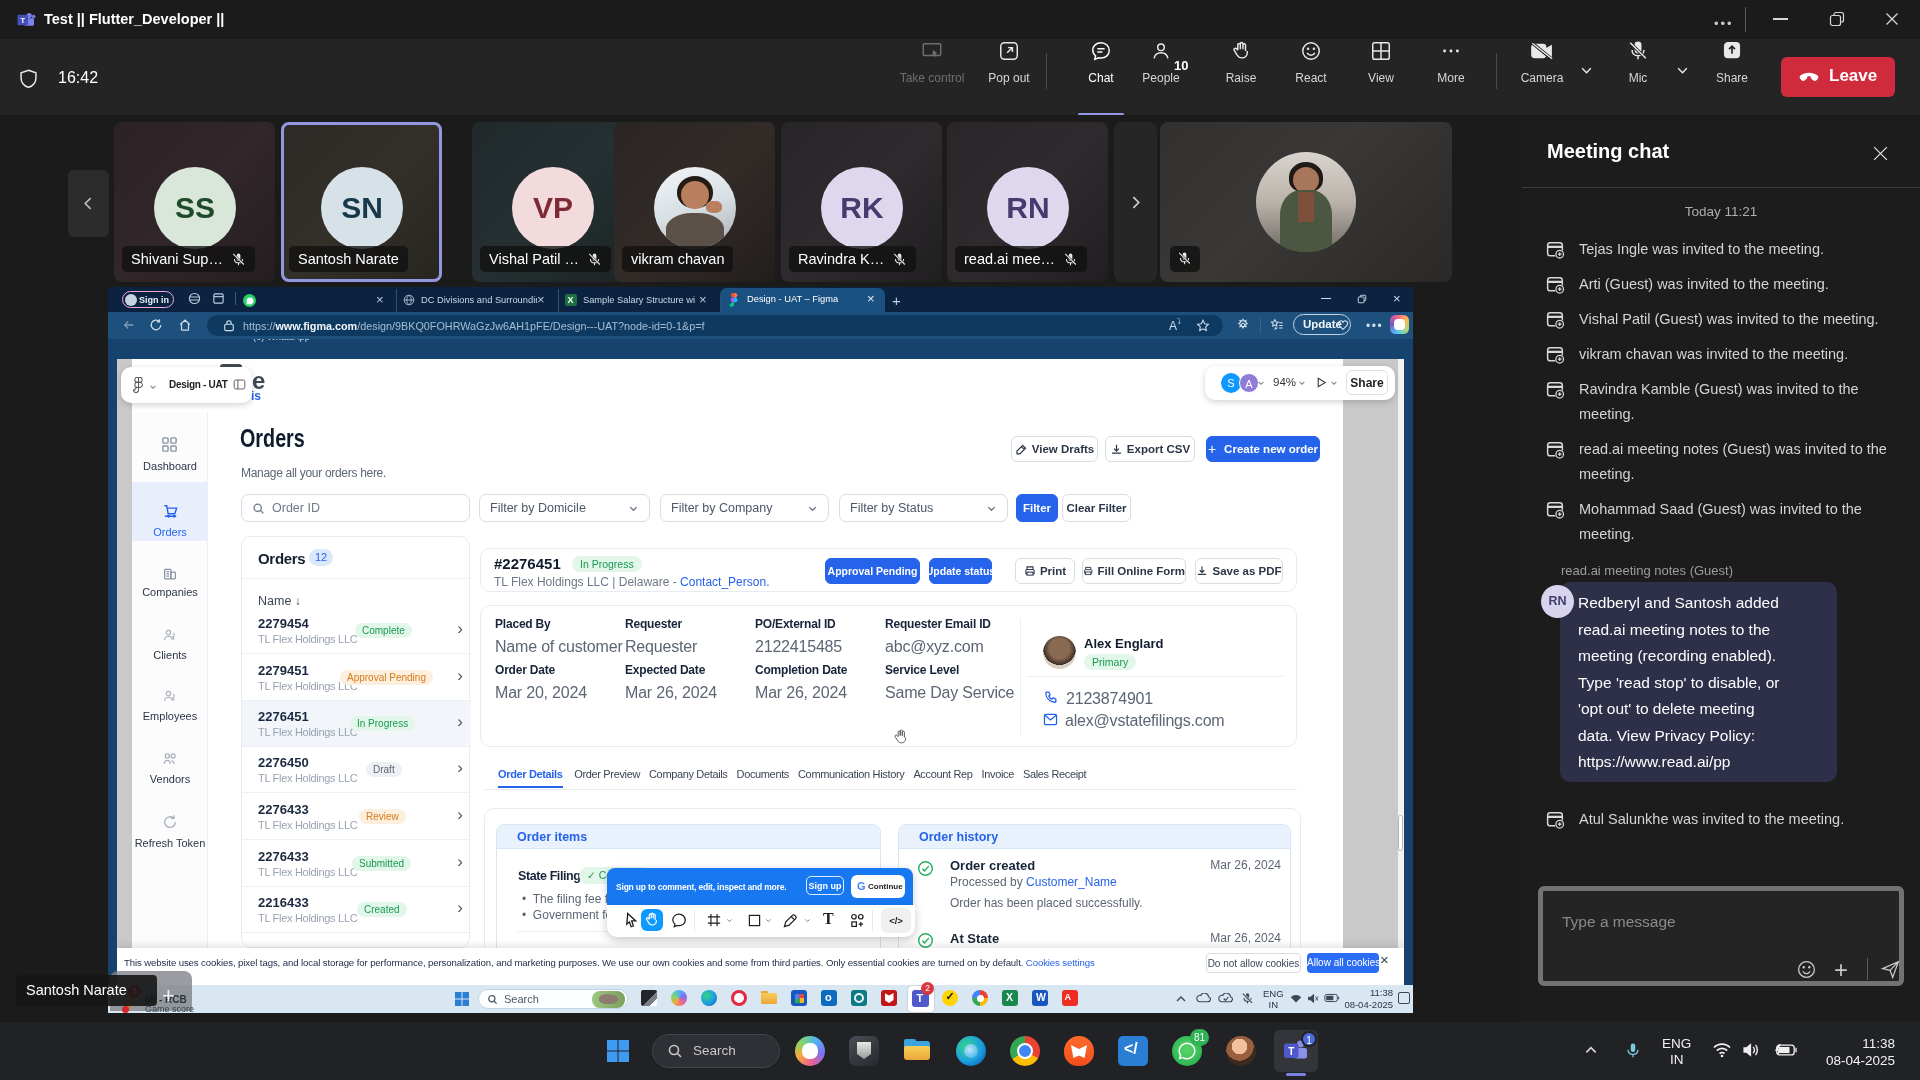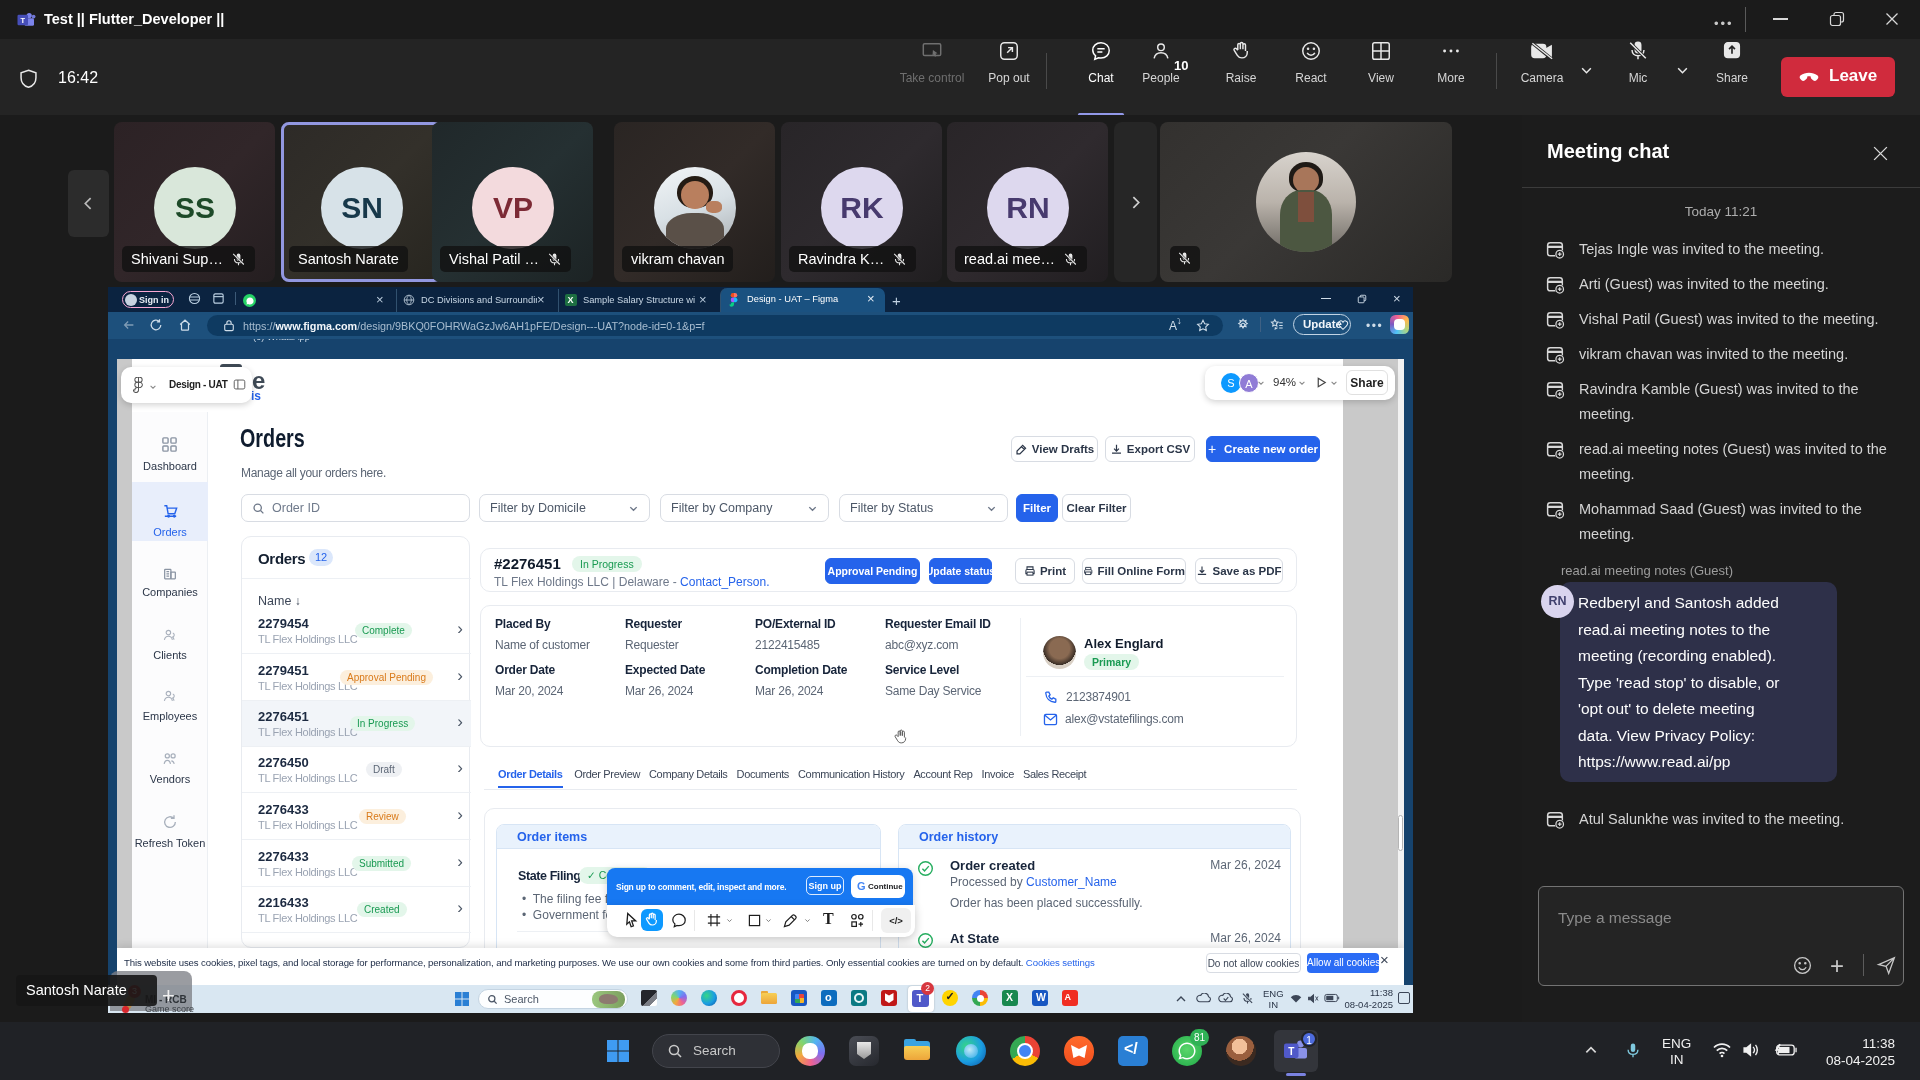--- a/index.html
+++ b/index.html
@@ -38,21 +38,21 @@
 .btn.blue { background:#2563eb; color:#fff; font-weight:600; border:1px solid #2563eb; }
 .field { position:absolute; height:28px; border:1px solid #d8dce3; border-radius:7px; background:#fff; font-size:12.5px; display:flex; align-items:center; padding:0 10px; }
 .chev { position:absolute; right:10px; }
 .card { position:absolute; background:#fff; border:1px solid #e8ebf0; border-radius:10px; }
 .orow { position:absolute; left:0; width:229px; height:46px; border-bottom:1px solid #edf0f4; }
 .onum { position:absolute; left:16px; top:8px; color:#1b2940; font-size:13px; font-weight:700; }
 .ocomp { position:absolute; left:16px; top:25px; color:#9aa3b2; font-size:11px; letter-spacing:-0.3px; }
 .badge { position:absolute; top:15px; font-size:10px; padding:2px 7px; border-radius:9px; white-space:nowrap; }
 .ochev { position:absolute; right:8px; top:11px; color:#4c5767; font-size:17px; }
 .dlab { position:absolute; color:#17243a; font-size:12px; font-weight:700; letter-spacing:-0.2px; }
-.dval { position:absolute; color:#5c6675; font-size:12px; letter-spacing:-0.2px; }
+.dval { position:absolute; color:#5c6675; font-size:16px; letter-spacing:-0.2px; }
 .ftab { margin-right:9px; }
 .panel { position:absolute; border:1px solid #d7e5f5; border-radius:8px; overflow:hidden; }
 .phead { position:absolute; left:0; top:0; right:0; height:24px; background:#e9f2fc; border-bottom:1px solid #d7e5f5; color:#2563eb; font-size:12.5px; font-weight:700; padding:5px 0 0 20px; }
 .fl { position:absolute; background:#fff; border-radius:10px; box-shadow:0 2px 6px rgba(0,0,0,0.18); }
 
 .sic { position:absolute; top:5px; width:16px; height:16px; }
 
 .cmsg { position:absolute; left:23px; width:346px; display:flex; gap:13px; color:#d4d4d4; font-size:14.5px; line-height:25px; }
 .cico { flex:0 0 auto; width:21px; height:21px; margin-top:2px; }
 
@@ -195,21 +195,21 @@
             <path d="M3.5 3 L20.5 20"></path>
           </svg>
         </div>
     </div>
     <div class="tile" style="left:281px;background:linear-gradient(135deg,#2d2a27 0%,#33302a 50%,#27251f 100%);outline:3px solid #9297e0;outline-offset:-3px;">
       <div class="av" style="background:#d7e2e8;color:#17384a;">SN</div>
       <div class="nlabel">
           <span>Santosh Narate</span>
         </div>
     </div>
-    <div class="tile" style="left:432px;background:linear-gradient(135deg,#20282a 0%,#253032 50%,#1c2324 100%);">
+    <div class="tile" style="left:472px;background:linear-gradient(135deg,#20282a 0%,#253032 50%,#1c2324 100%);">
       <div class="av" style="background:#f3dadd;color:#7c2a35;">VP</div>
       <div class="nlabel">
           <span>Vishal Patil …</span>
           <svg class="mico" width="15" height="15" viewBox="0 0 24 24" fill="none" stroke="#e8e8e8" stroke-width="1.7">
             <rect x="9" y="2.5" width="6" height="11.5" rx="3" fill="#e8e8e8" stroke="none"></rect>
             <path d="M5.5 11 c0 3.8 2.8 6.2 6.5 6.2 s6.5-2.4 6.5-6.2 M12 17.5 V21"></path>
             <path d="M3 2.5 L21 20.5" stroke="#141414" stroke-width="3.2"></path>
             <path d="M3.5 3 L20.5 20"></path>
           </svg>
         </div>
@@ -538,21 +538,21 @@
             <div class="dval" style="left:14px;top:78px;">Mar 20, 2024</div>
           <div class="dlab" style="left:144px;top:57px;">Expected Date</div>
             <div class="dval" style="left:144px;top:78px;">Mar 26, 2024</div>
           <div class="dlab" style="left:274px;top:57px;">Completion Date</div>
             <div class="dval" style="left:274px;top:78px;">Mar 26, 2024</div>
           <div class="dlab" style="left:404px;top:57px;">Service Level</div>
             <div class="dval" style="left:404px;top:78px;">Same Day Service</div>
           <div class="abs" style="left:539px;top:12px;width:1px;height:118px;background:#edf0f4;"></div>
           <div class="abs" style="left:562px;top:30px;width:33px;height:33px;border-radius:50%;background:radial-gradient(circle at 50% 38%,#8a6a52 0 38%,#3a2e26 62%,#d8cfc4 63%);"></div>
           <div class="abs" style="left:603px;top:30px;color:#111c2c;font-size:13px;font-weight:700;">Alex Englard</div>
-          <div class="abs" style="left:603px;top:48px;background:#e3f6ea;color:#199a52;font-size:10.5px;padding:2px 8px;border-radius:9px;font-weight:bold;">Primary</div>
+          <div class="abs" style="left:603px;top:48px;background:#e3f6ea;color:#199a52;font-size:10.5px;padding:2px 8px;border-radius:9px;">Primary</div>
           <div class="abs" style="left:545px;top:70px;width:258px;height:1px;background:#edf0f4;"></div>
           <svg class="abs" style="left:563px;top:84px" width="14" height="14" viewBox="0 0 16 16" fill="none" stroke="#2563eb" stroke-width="1.5">
               <path d="M3 2.5 h2.5 L7 5.5 5.5 7 c0.8 1.8 2 3 3.5 3.5 L10.5 9 l3 1.5 V13 a1 1 0 0 1 -1 1 C6.5 13.6 2.4 9.5 2 3.5 a1 1 0 0 1 1-1 Z"></path>
             </svg>
           <div class="dval" style="left:585px;top:84px;">2123874901</div>
           <svg class="abs" style="left:562px;top:107px" width="15" height="13" viewBox="0 0 16 14" fill="none" stroke="#2563eb" stroke-width="1.4">
               <rect x="1.5" y="1.5" width="13" height="11" rx="1.5"></rect>
               <path d="M2 2.5 L8 7.5 L14 2.5"></path>
             </svg>
           <div class="dval" style="left:584px;top:106px;">alex@vstatefilings.com</div>
@@ -908,21 +908,21 @@
             <path d="M2.5 7.5 h14" stroke-width="2.2"></path>
           </g>
           <circle cx="14" cy="14.5" r="4.6" fill="#1c1c1c"></circle>
           <g stroke="#d8d8d8" stroke-width="1.2" fill="none">
             <circle cx="14" cy="14.5" r="3.6"></circle>
             <path d="M14 12.7 v3.6 M12.2 14.5 h3.6"></path>
           </g>
         </svg>
         <span>Atul Salunkhe was invited to the meeting.</span>
       </div>
-    <div class="abs" style="left:16px;top:771px;width:366px;height:100px;background:#242424;border:1px solid #737373;border-radius:6px;">
+    <div class="abs" style="left:16px;top:771px;width:366px;height:100px;background:#242424;border:5px solid #737373;border-radius:6px;">
       <div class="abs" style="left:19px;top:22px;color:#8a8a8a;font-size:15.5px;">Type a message</div>
       <svg class="abs" style="left:253px;top:68px" width="21" height="21" viewBox="0 0 24 24" fill="none" stroke="#c8c8c8" stroke-width="1.5">
           <circle cx="12" cy="12" r="9"></circle>
           <circle cx="8.8" cy="9.5" r="0.7" fill="#c8c8c8"></circle>
           <circle cx="15.2" cy="9.5" r="0.7" fill="#c8c8c8"></circle>
           <path d="M7.8 14 c1 1.8 2.5 2.7 4.2 2.7 s3.2-0.9 4.2-2.7"></path>
         </svg>
       <div class="abs" style="left:291px;top:65px;color:#c8c8c8;font-size:24px;font-weight:300;">+</div>
       <div class="abs" style="left:324px;top:67px;width:1px;height:22px;background:#5c5c5c;"></div>
       <svg class="abs" style="left:337px;top:68px" width="21" height="21" viewBox="0 0 24 24" fill="none" stroke="#c8c8c8" stroke-width="1.5">

